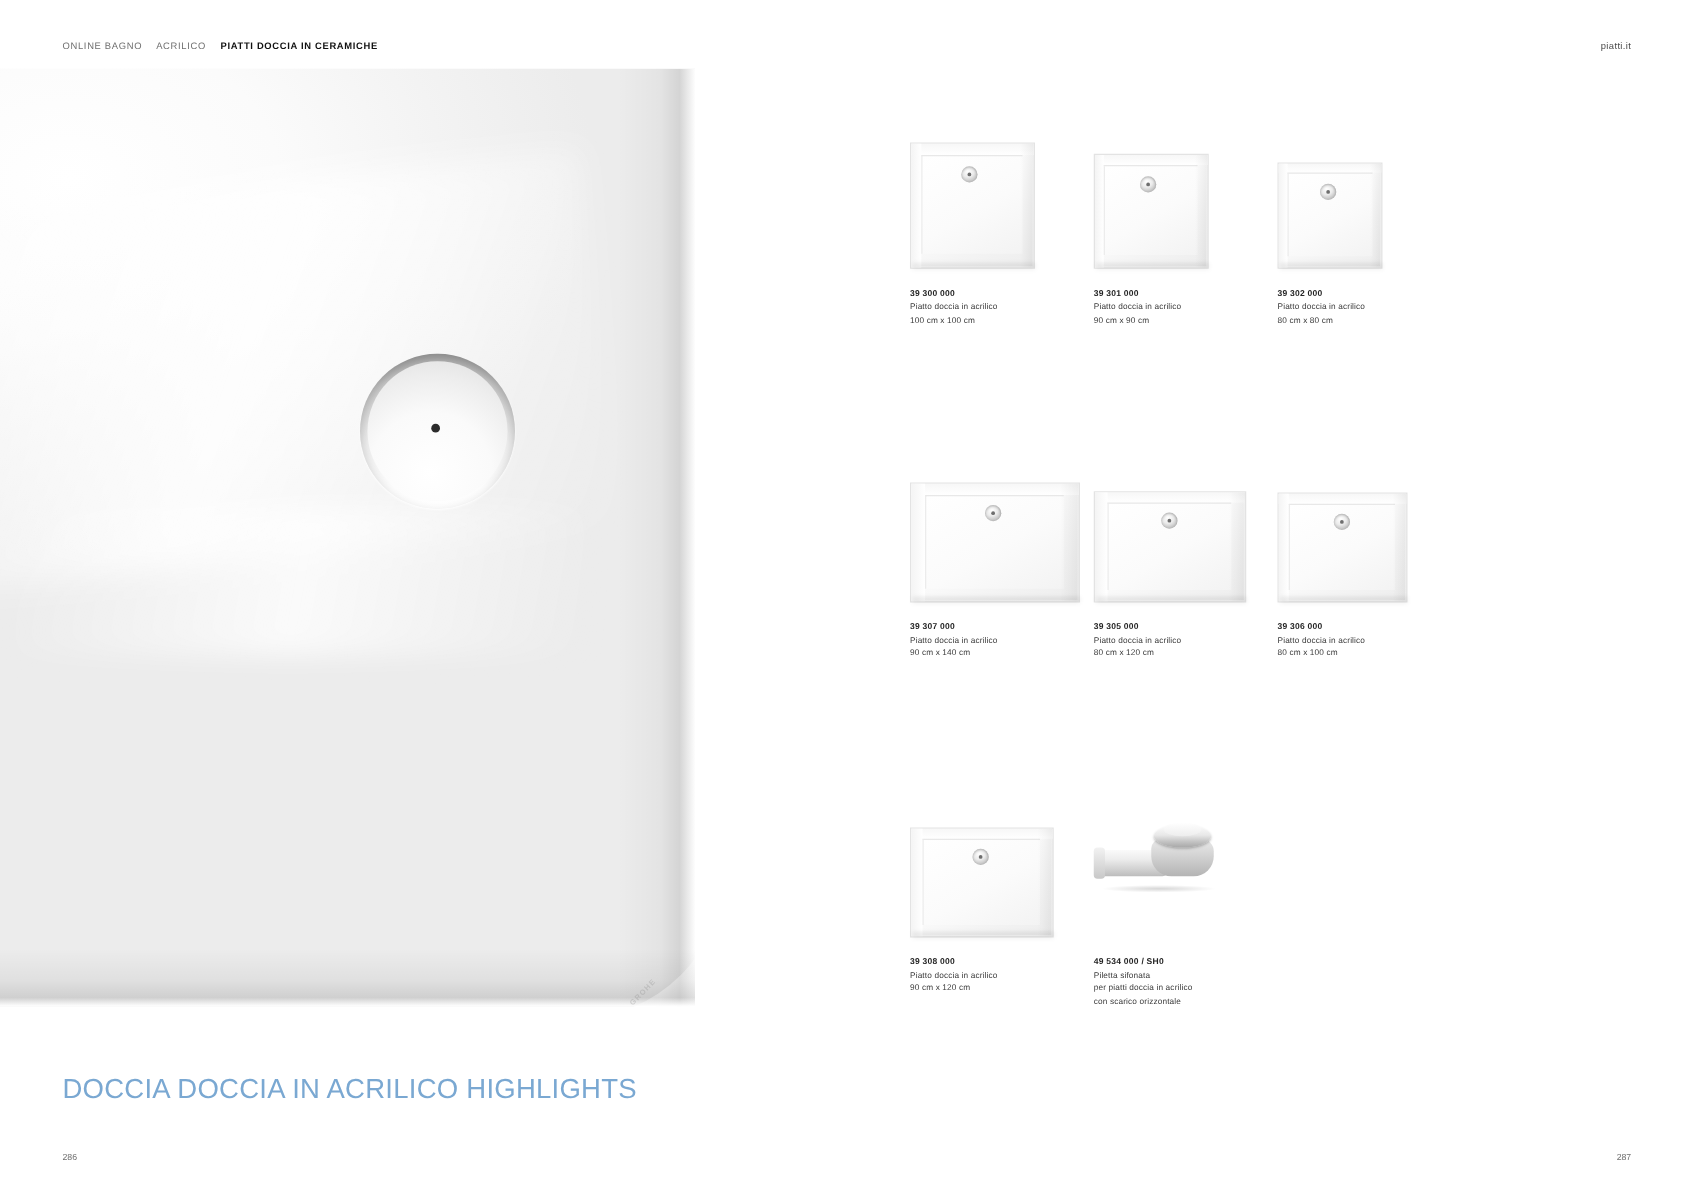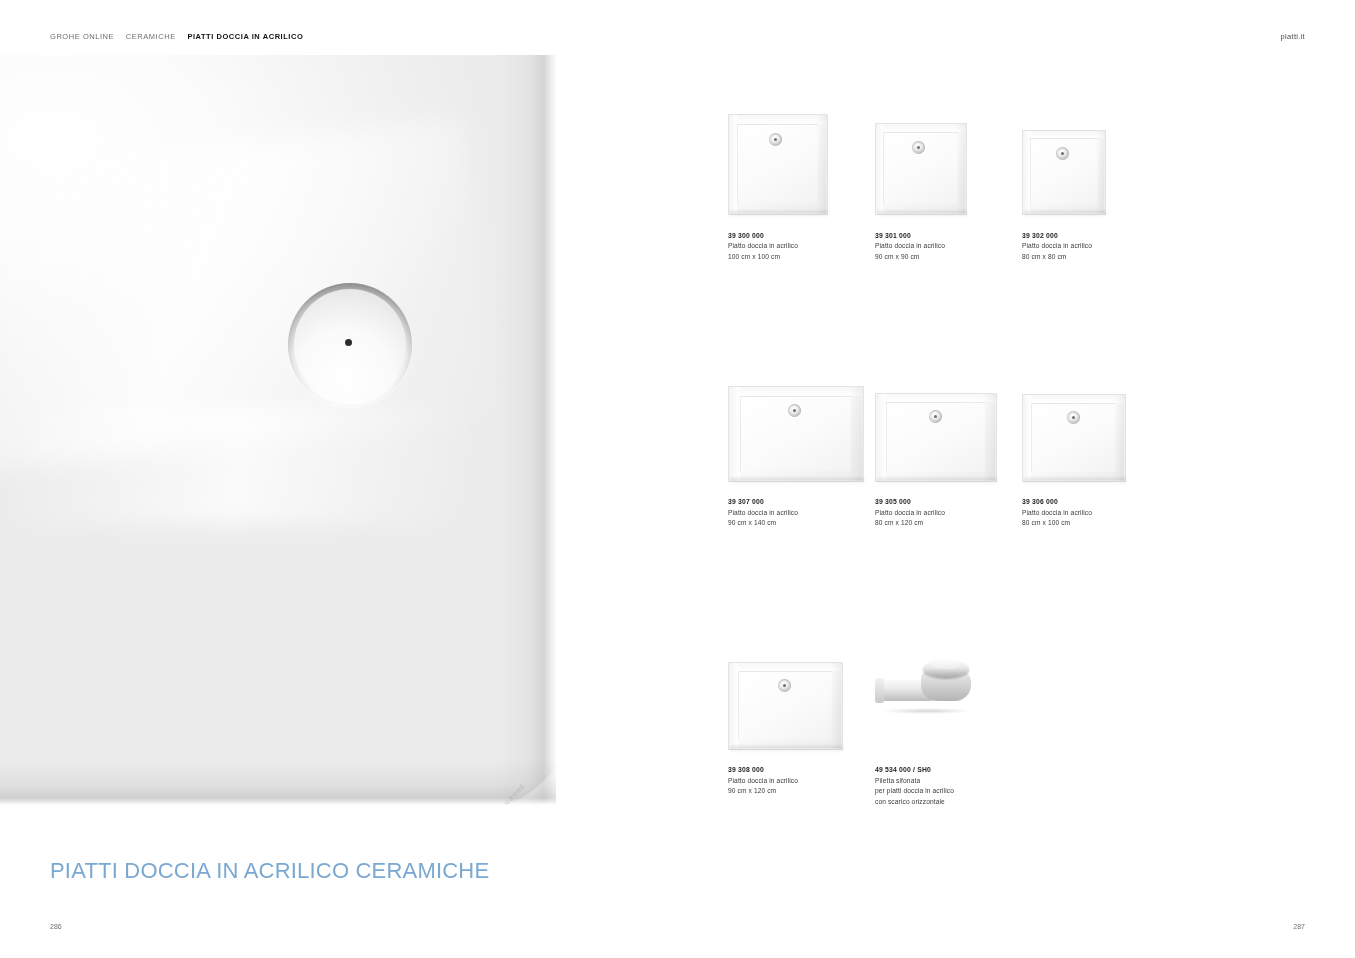--- a/index.html
+++ b/index.html
@@ -346,23 +346,23 @@
     color: #6f6f6f;
   }
   .page-num.left { left: 50px; }
   .page-num.right { right: 50px; }
 </style>
 </head>
 <body>
 
 <div class="header">
   <div class="breadcrumb">
-    <span class="crumb">GROHE ONLINE</span>
-    <span class="crumb">CERAMICHE</span>
-    <span class="crumb active">PIATTI DOCCIA IN ACRILICO</span>
+    <span class="crumb">ONLINE BAGNO</span>
+    <span class="crumb">ACRILICO</span>
+    <span class="crumb active">PIATTI DOCCIA IN CERAMICHE</span>
   </div>
   <div class="site-url">piatti.it</div>
 </div>
 
 <div class="hero">
   <div class="hero-tray"></div>
   <div class="hero-sheen"></div>
   <div class="hero-sheen2"></div>
   <div class="hero-drain">
     <div class="hero-drain-inner"></div>
@@ -525,17 +525,17 @@
         <span class="prod-desc">Piletta sifonata</span>
         <span class="prod-desc">per piatti doccia in acrilico</span>
         <span class="prod-desc">con scarico orizzontale</span>
       </div>
     </div>
   </div>
 
 </div>
 
 <div class="title-block">
-  <h1 class="page-title">PIATTI DOCCIA IN ACRILICO CERAMICHE</h1>
+  <h1 class="page-title">DOCCIA DOCCIA IN ACRILICO HIGHLIGHTS</h1>
 </div>
 
 <div class="page-num left">286</div>
 <div class="page-num right">287</div>
 
 </body></html>

